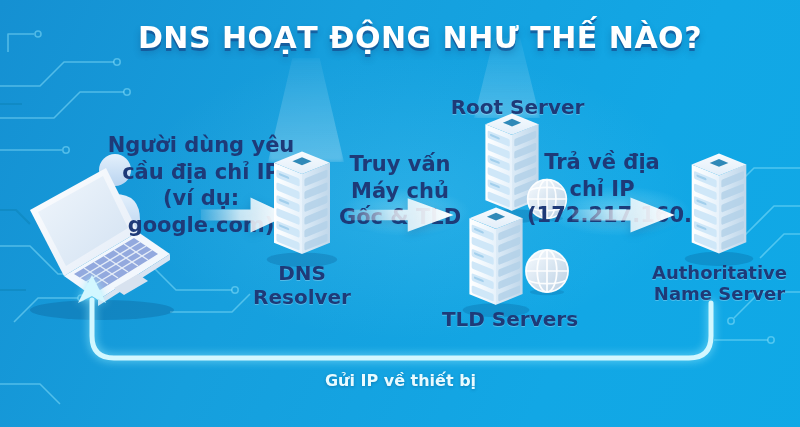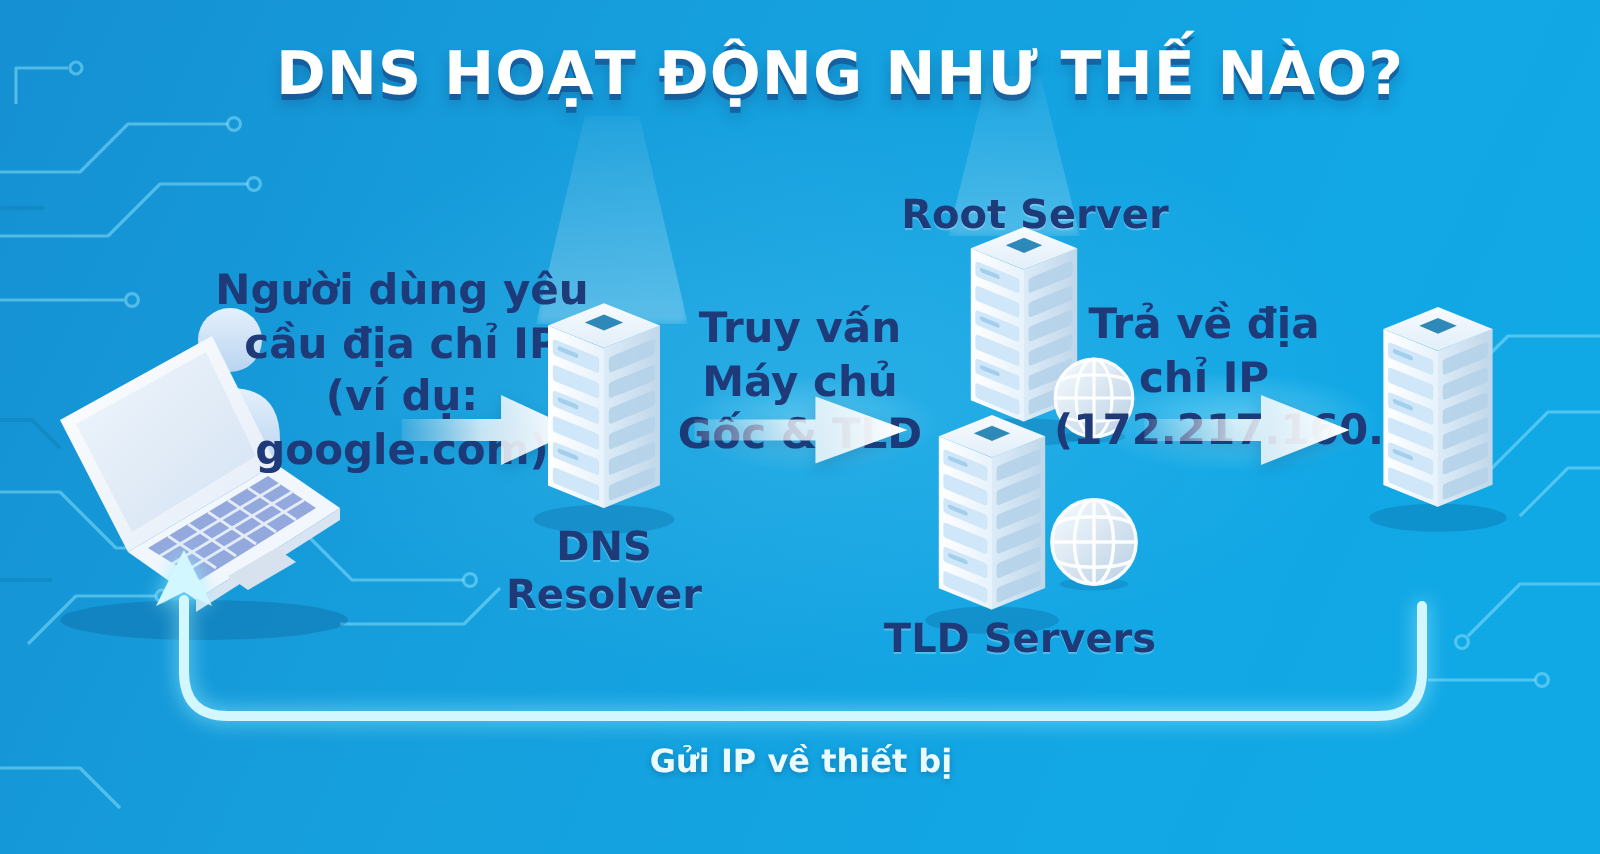--- a/index.html
+++ b/index.html
@@ -242,20 +242,22 @@
 
   <div class="abs lbl" style="left:527px;top:149px;width:150px">Trả về địa chỉ IP
 (172.217.160.142)</div>
   <svg class="abs flow-arrow" width="108" height="46" viewBox="0 0 100 50" preserveAspectRatio="none" style="left:570px;top:192px">
     <use href="#sym-arrow"></use>
     </svg>
 
   <svg class="abs" width="78" height="117" viewBox="0 0 100 150" style="left:680px;top:152px">
       <use href="#sym-server"></use>
     </svg>
+  <div class="abs node-lbl" style="left:647px;top:262px;width:145px;font-size:18px">Authoritative
+Name Server</div>
 
   <svg class="abs return-svg" width="800" height="427">
     <path d="M711,303 V336 Q711,358 689,358 H114 Q92,358 92,336 V300" stroke="#d2f7ff" stroke-width="5" fill="none" stroke-linecap="round"></path>
     <polygon points="92,275 78,303 92,296 106,303" fill="#d2f7ff"></polygon>
   </svg>
   <div class="abs bottom-lbl" style="left:308px;top:371px;width:185px">Gửi IP về thiết bị</div>
 
 </div>
 
 </body></html>

